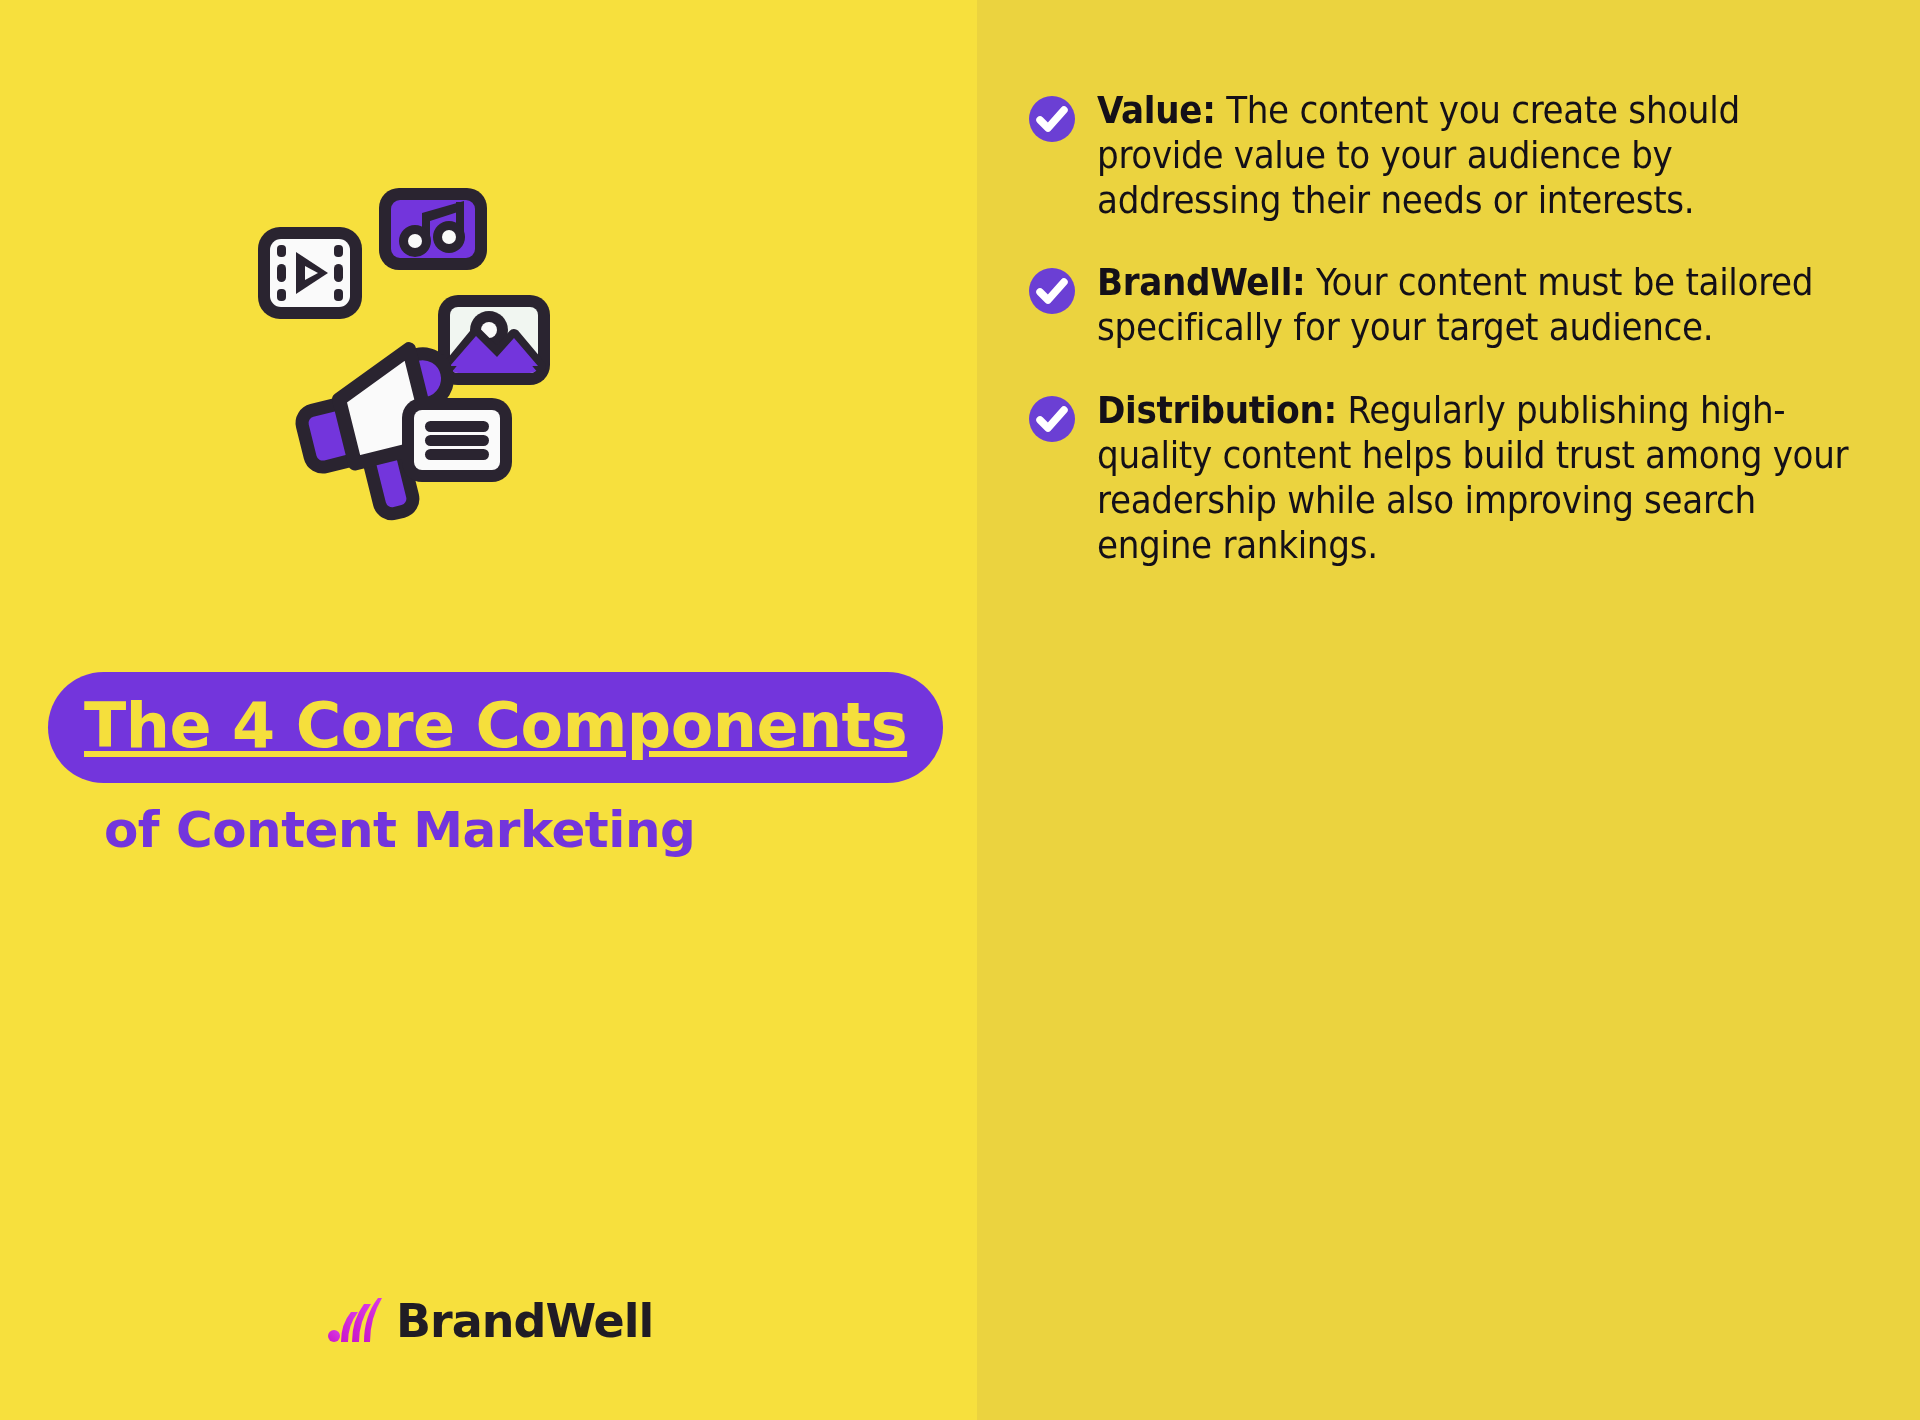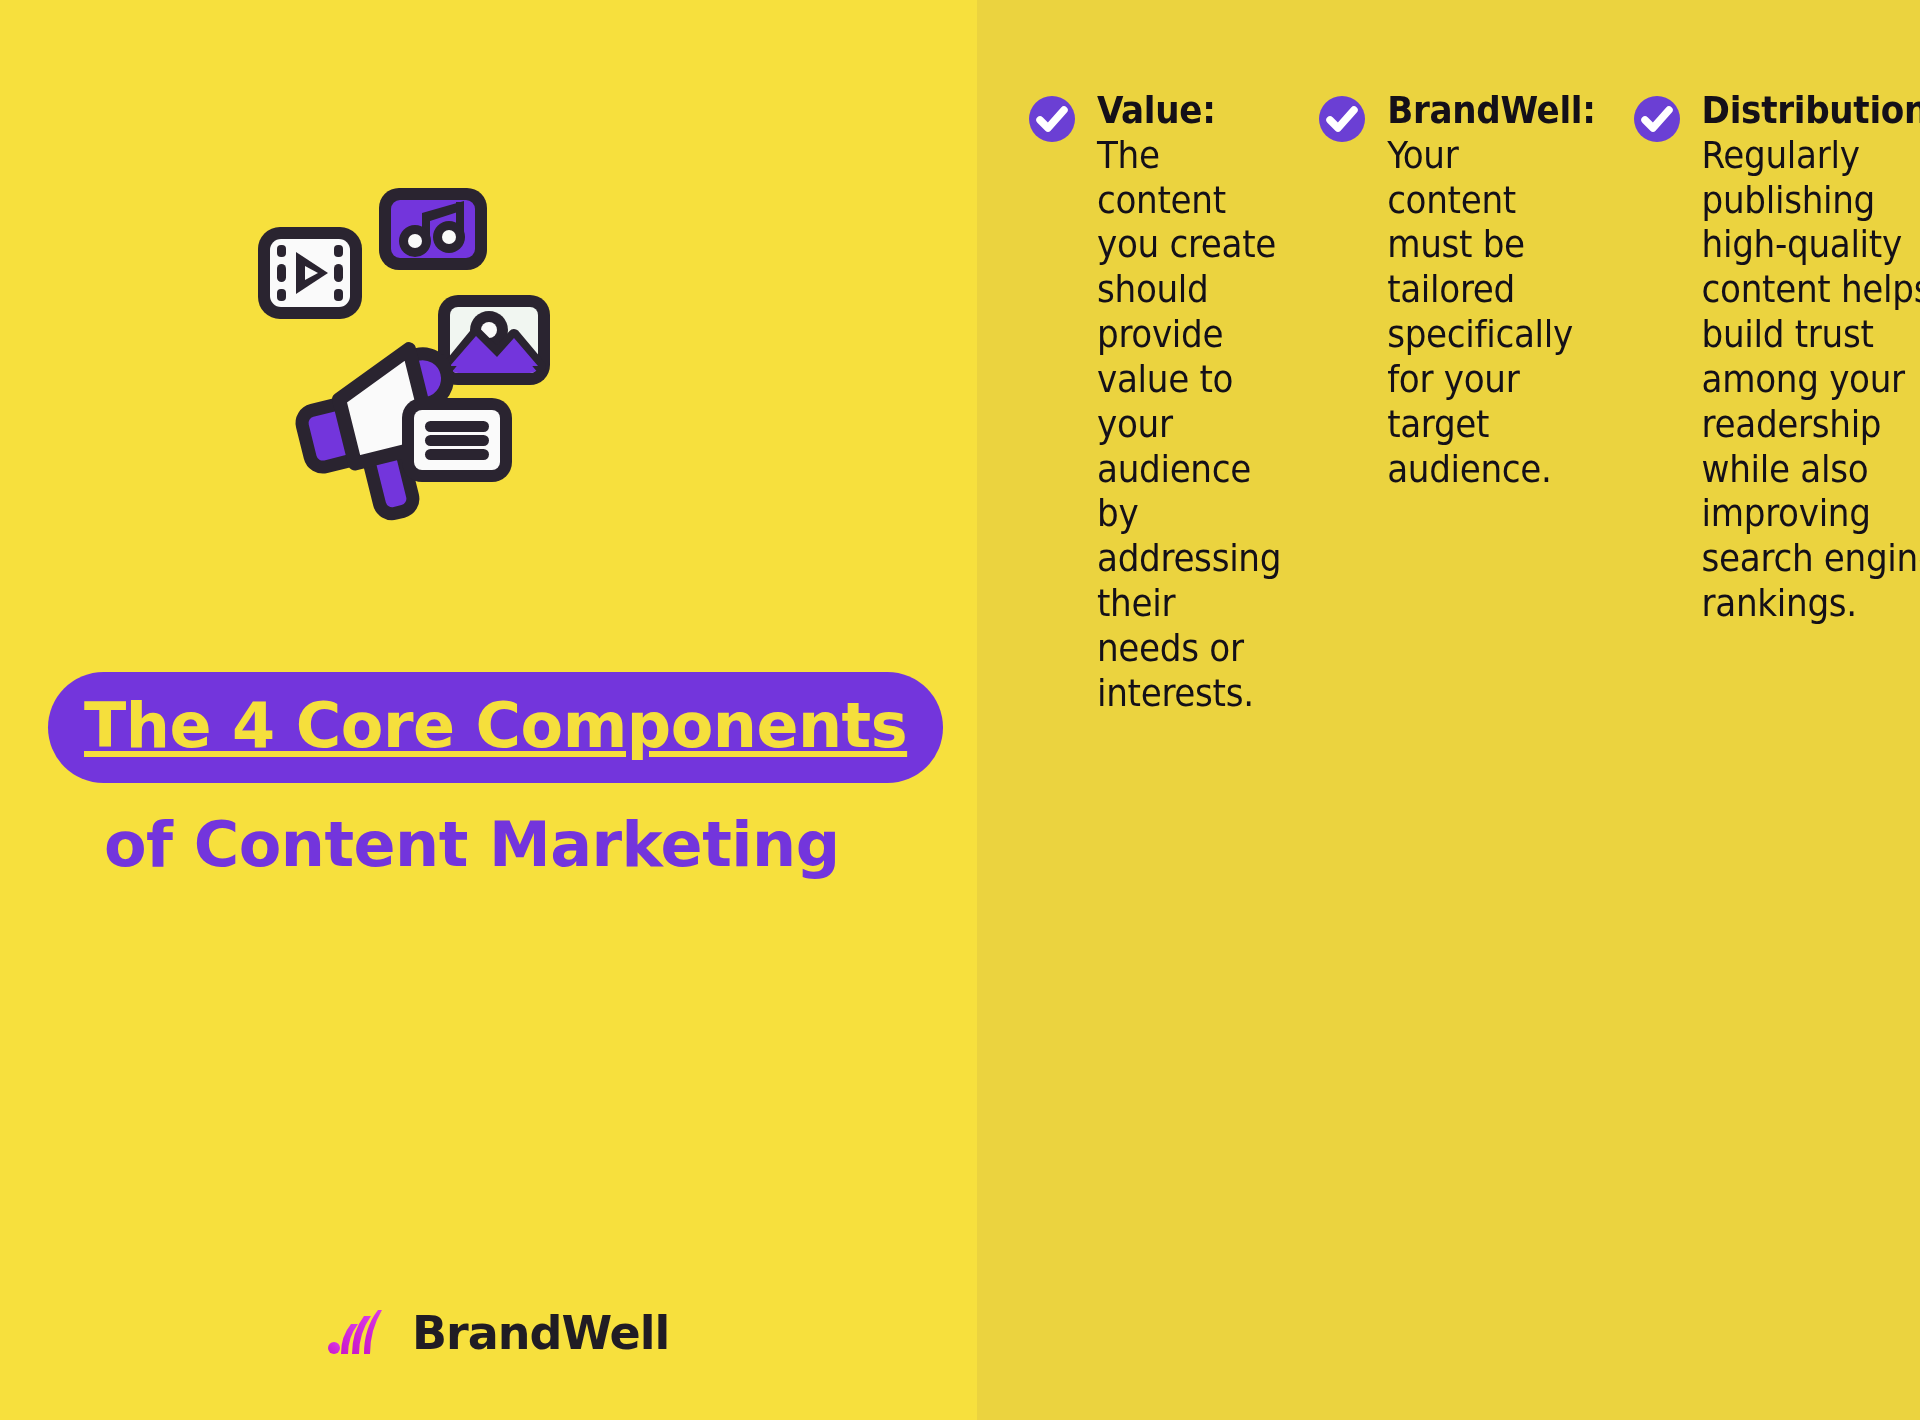--- a/index.html
+++ b/index.html
@@ -58,38 +58,37 @@
     font-size: 62px;
     line-height: 1.02;
     letter-spacing: -0.5px;
     color: #F5DF3C;
     white-space: nowrap;
     text-decoration: underline;
   }
   .title-line-2 {
     font-family: "DejaVu Sans", sans-serif;
     font-weight: 700;
-    font-size: 62px;
+    font-size: 50px;
     line-height: 1.02;
     letter-spacing: -0.5px;
     color: #7335DC;
-    margin-top: 30px;
+    margin-top: 22px;
     margin-left: 56px;
     white-space: nowrap;
   }
 
   
   .logo {
     position: absolute;
     left: 328px;
     top: 1296px;
     display: flex;
     align-items: center;
-    gap: 30px;
-    margin-top: 12px;
+    gap: 14px;
   }
   .logo-mark { width: 54px; height: 50px; display: block; }
   .logo-text {
     font-family: "DejaVu Sans", sans-serif;
     font-weight: 700;
     font-size: 46px;
     letter-spacing: -1px;
     color: #201C24;
     line-height: 1;
   }
@@ -99,21 +98,21 @@
     position: relative;
     width: 943px;
     height: 1420px;
     background: #EBD33F;
     flex: 0 0 auto;
     box-sizing: border-box;
     padding: 88px 54px 0 52px;
   }
   .bullet-list {
     display: flex;
-    flex-direction: row;
+    flex-direction: column;
     gap: 38px;
   }
   .bullet-item {
     display: flex;
     align-items: flex-start;
     gap: 22px;
   }
   .check-badge {
     flex: 0 0 auto;
     width: 46px;

